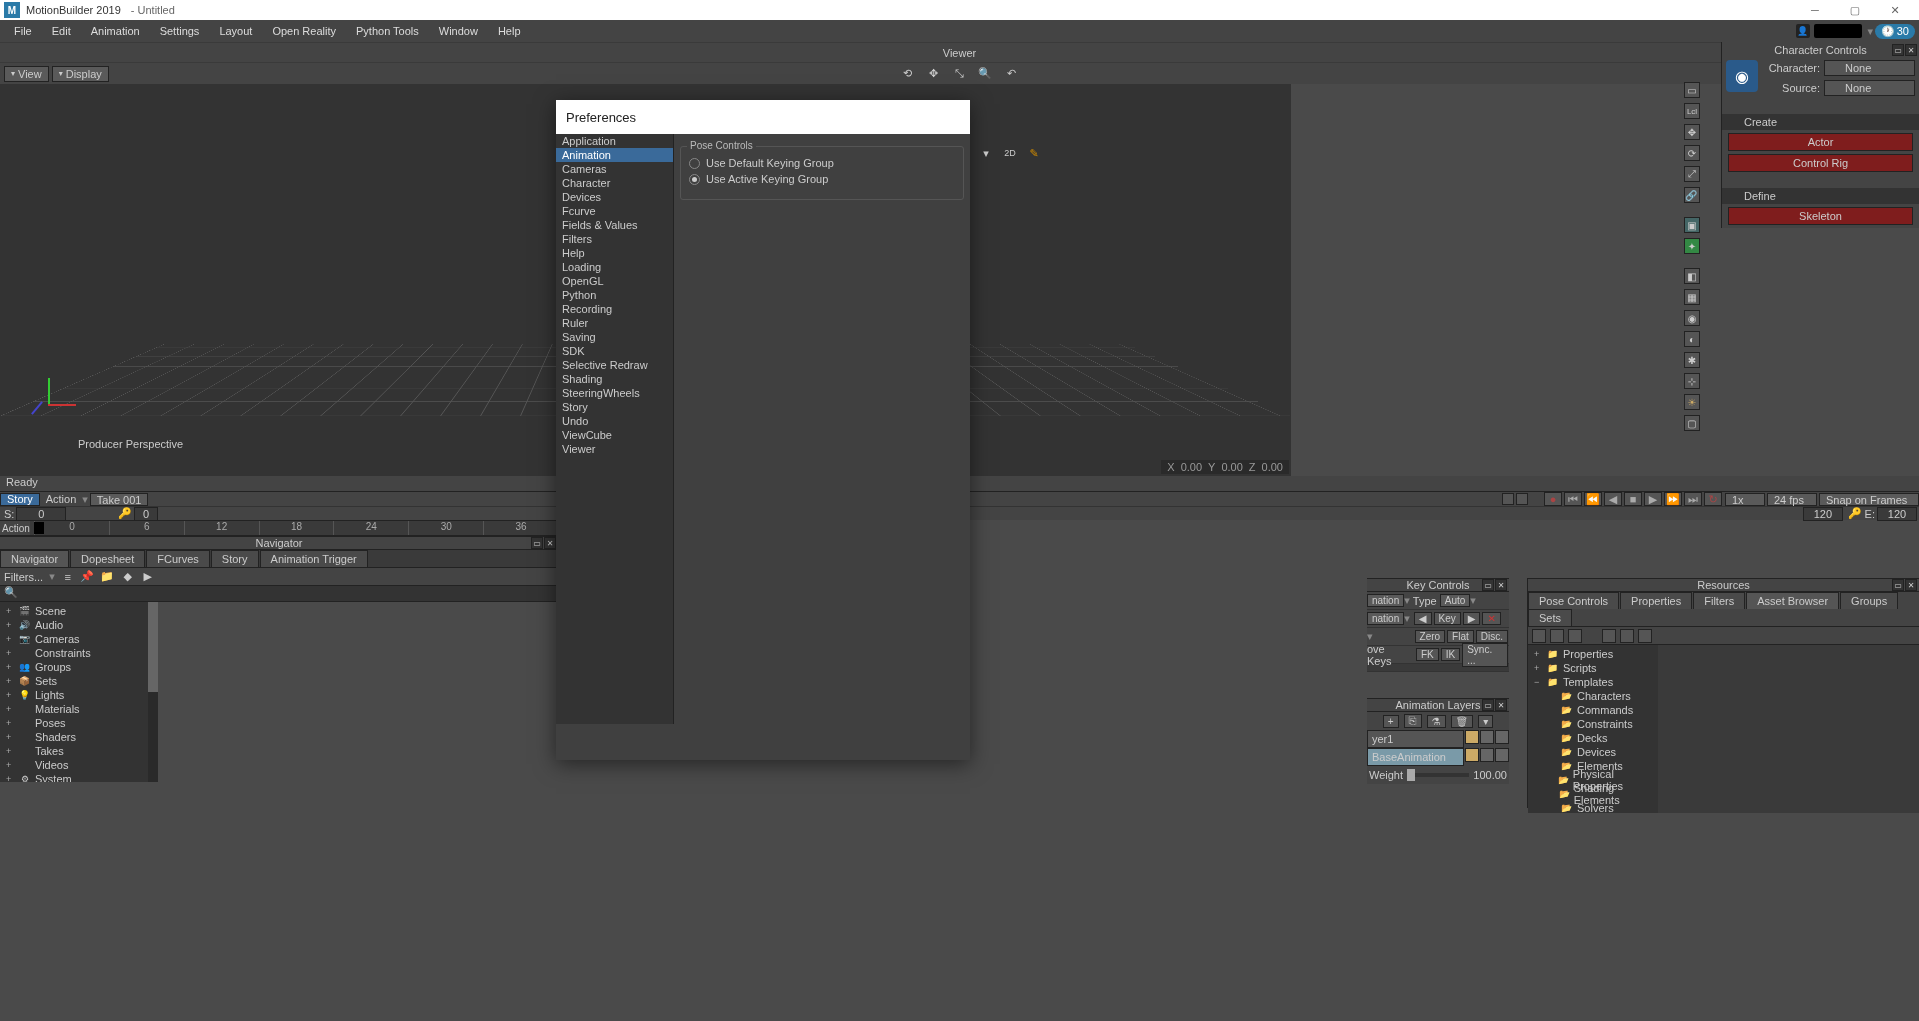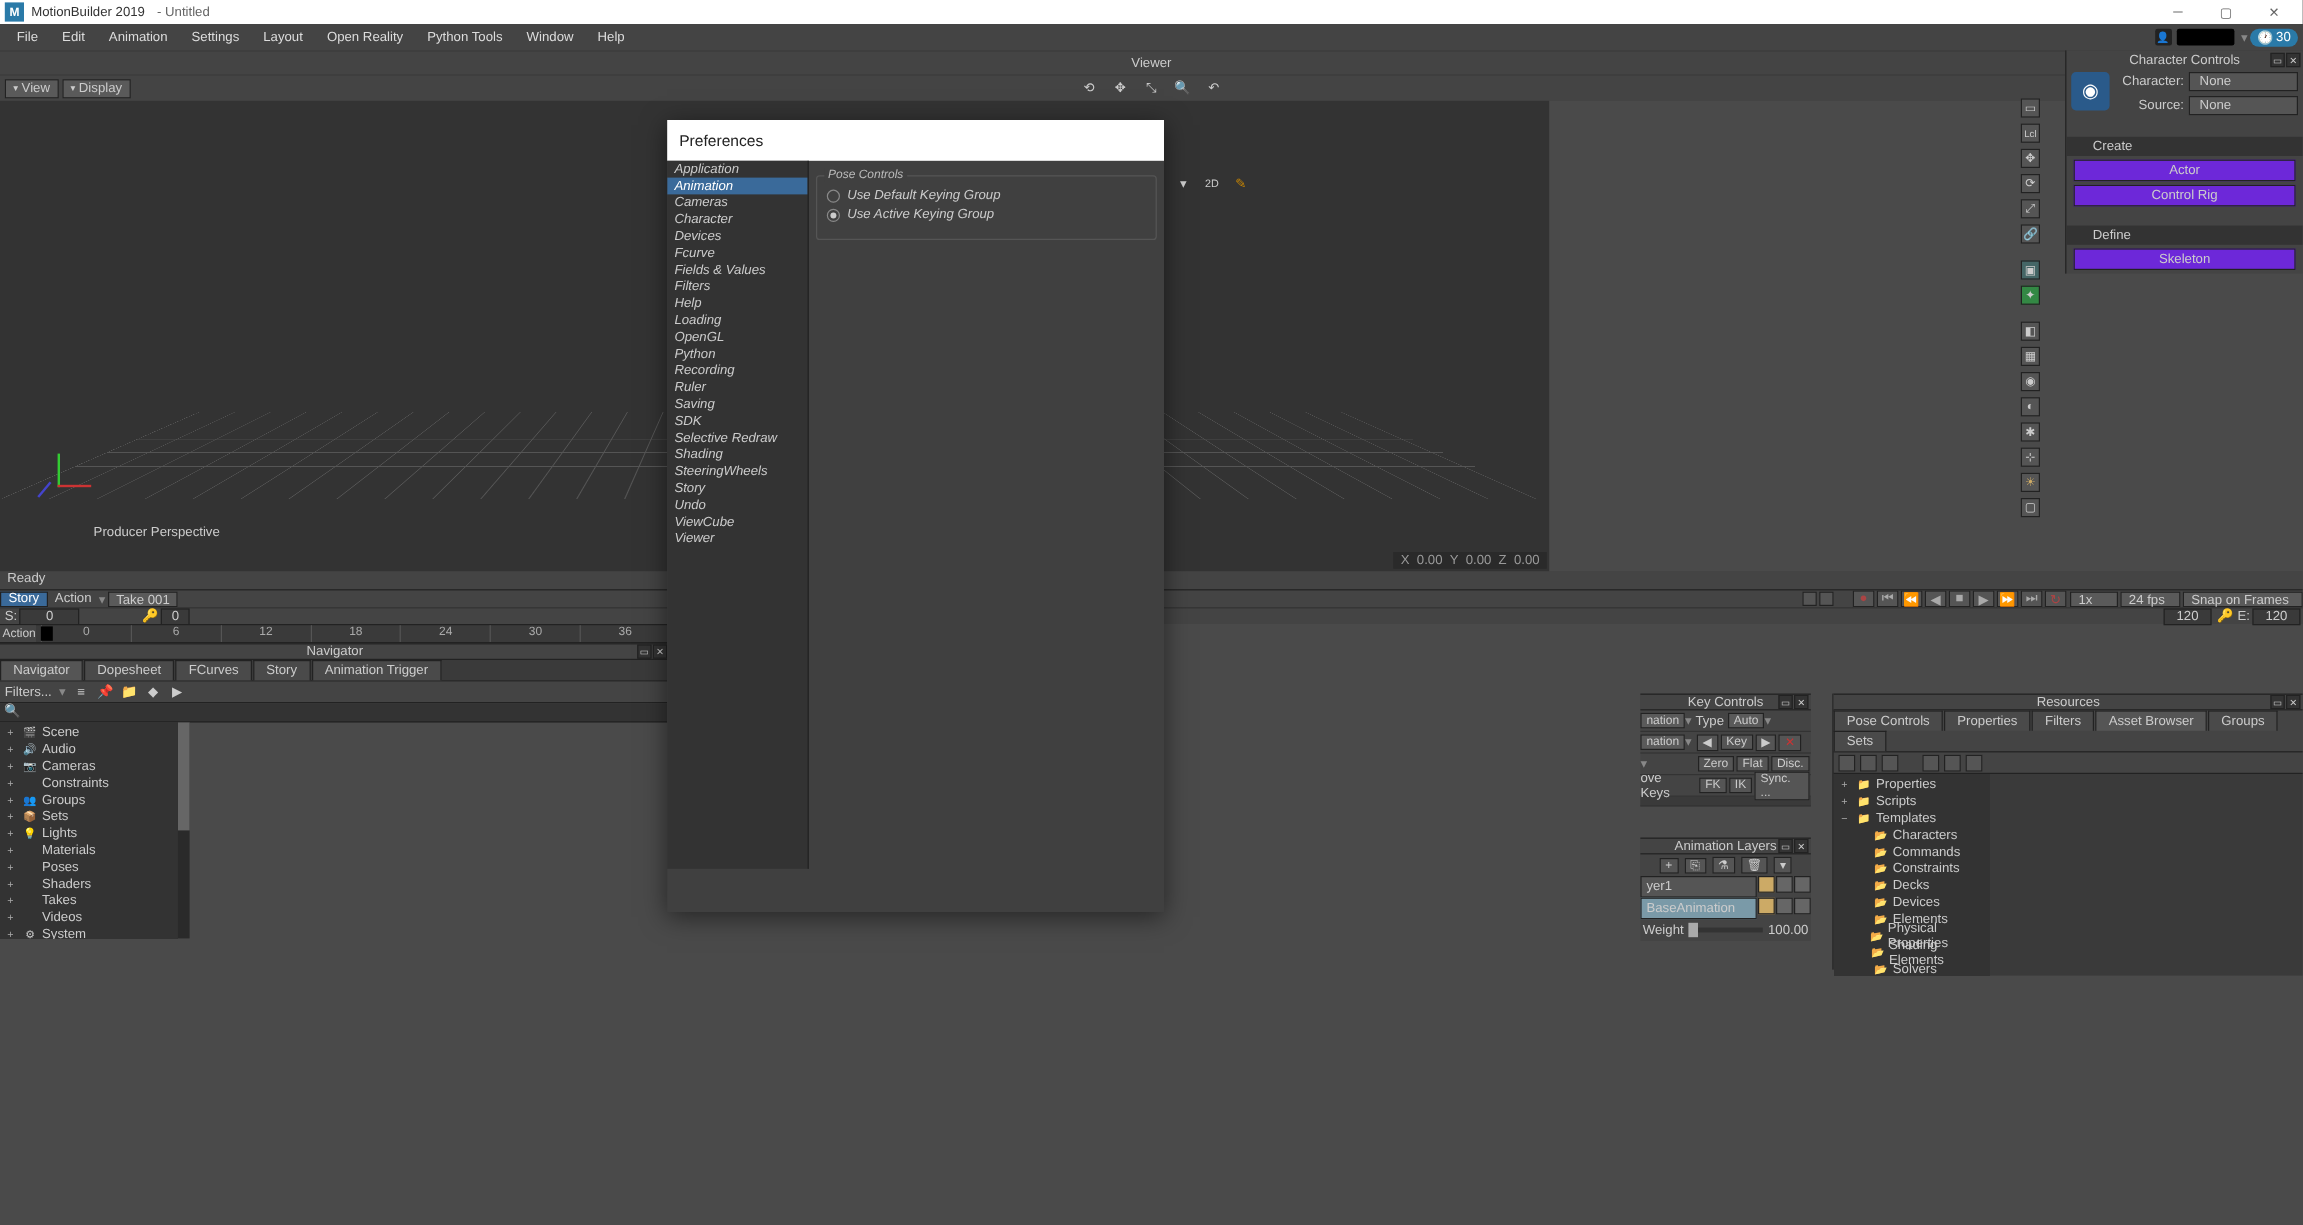--- a/index.html
+++ b/index.html
@@ -92,23 +92,23 @@
 .tree-item .exp { width:12px; color:#aaa; font-size:9px;}
 .tree-item .ticon { width:14px; height:12px; margin-right:3px; display:flex;align-items:center;justify-content:center; font-size:9px;}
 .scroll-v { position:absolute; right:0; top:0; bottom:0; width:10px; background:#2a2a2a;}
 .scroll-v .thumb { background:#666; width:100%;}
 
 
 .charctrl { position:absolute; right:0; top:42px; width:198px; background:#444; border-left:1px solid #222;}
 .cc-title { text-align:center; color:#ccc; padding:2px 0;}
 .cc-row { display:flex; align-items:center; padding:2px 4px;}
 .cc-row .label { width:54px; text-align:right; margin-right:4px; color:#ccc;}
-.cc-row .val { flex:1; background:#555; border:1px solid #222; padding:1px 8px; color:#ccc;}
+.cc-row .val { flex:1; background:#555; border:1px solid #222; padding:1px 20px; color:#ccc;}
 .cc-sec { background:#333; color:#ccc; padding:2px 22px; margin-top:16px;}
-.cc-btn { display:block; background:#6d28d9; border:1px solid #222; color:#ccc; text-align:center; margin:3px 6px; padding:2px 0;}
+.cc-btn { display:block; background:#7f1d1d; border:1px solid #222; color:#ccc; text-align:center; margin:3px 6px; padding:2px 0;}
 .cc-logo { width:32px;height:32px;background:#2a5a8a;border-radius:4px;display:flex;align-items:center;justify-content:center;color:#fff;font-size:16px;margin:2px 4px;}
 
 
 .keyctrl { position:absolute; right:410px; top:578px; width:142px; background:#444;}
 .kc-row { display:flex; align-items:center; height:18px; border-bottom:1px solid #333;}
 .kc-btn { background:#555; border:1px solid #222; padding:0 4px; margin:0 1px; color:#ccc; font-size:10px;}
 .kc-combo { background:#5a5a5a; border:1px solid #222; padding:0 4px; color:#ccc; font-size:10px;}
 
 
 .animlay { position:absolute; right:410px; top:698px; width:142px; background:#444;}
@@ -120,21 +120,21 @@
 
 .resources { position:absolute; right:0; top:578px; width:392px; height:230px; background:#444; border-left:1px solid #222;}
 .res-tabs { display:flex; flex-wrap:wrap; border-bottom:1px solid #222;}
 .res-tool { height:18px; display:flex; align-items:center; padding:0 4px; gap:4px; border-bottom:1px solid #222;}
 .rt-i { width:14px;height:14px;border:1px solid #222;background:#555;}
 .res-tree { background:#333; height:168px; overflow:auto; padding:2px 0;}
 
 
 .dialog-overlay { position:absolute; left:556px; top:100px; width:414px; height:660px; background:#404040; box-shadow:0 4px 20px rgba(0,0,0,0.5);}
 .dlg-title { height:34px; background:#fff; color:#222; display:flex;align-items:center;padding:0 10px; font-size:13px;}
-.dlg-body { display:flex; height:590px;font-style:italic;}
+.dlg-body { display:flex; height:590px;}
 .dlg-side { width:118px; background:#333; border-right:1px solid #222; overflow:auto;}
 .dlg-cat { padding:1px 6px; color:#ccc; font-size:11px;}
 .dlg-cat.sel { background:#3a6a9a; color:#fff;}
 .dlg-content { flex:1; padding:6px;}
 .groupbox { border:1px solid #555; border-radius:3px; padding:6px 8px 10px; position:relative; margin-top:6px;}
 .groupbox .legend { position:absolute; top:-7px; left:6px; background:#404040; padding:0 3px; color:#bbb; font-size:10px;}
 .radio-row { display:flex; align-items:center; margin:4px 0; color:#ccc;}
 .radio { width:11px;height:11px;border-radius:50%;border:1px solid #888;margin-right:6px;display:flex;align-items:center;justify-content:center;}
 .radio .dot { width:5px;height:5px;border-radius:50%;background:#ccc;}
 .dlg-foot { height:34px; display:flex; justify-content:flex-end; align-items:center; padding:0 8px; gap:2px;}

